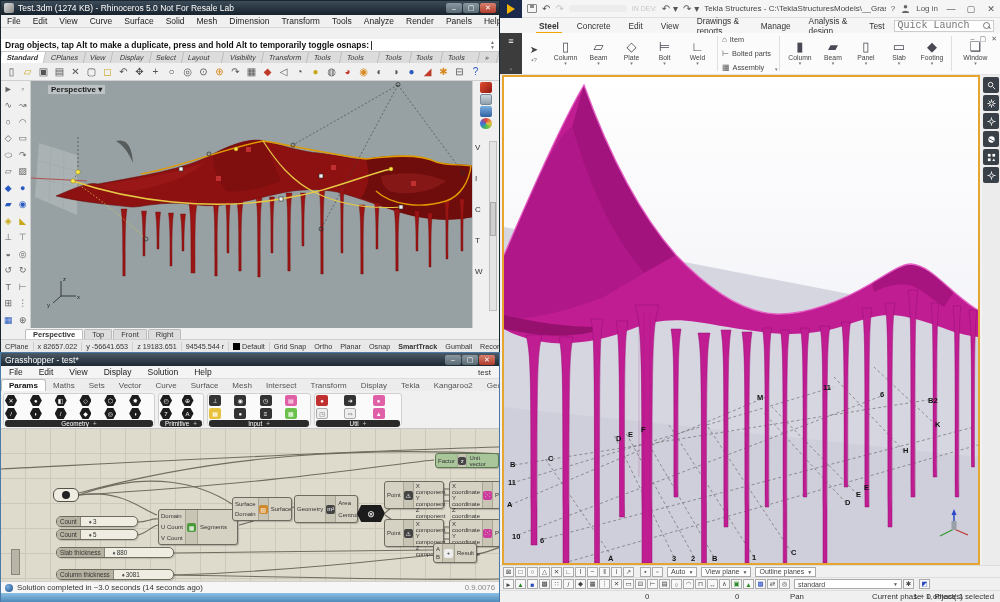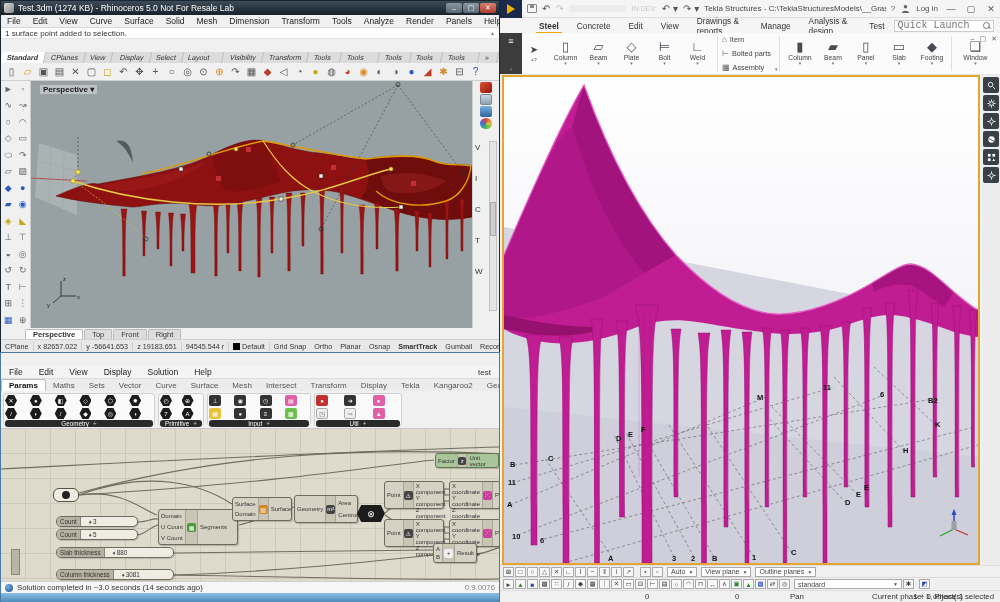--- a/index.html
+++ b/index.html
@@ -21,21 +21,21 @@
   .caret{display:inline-block;width:1px;height:9px;background:#333;margin-left:2px}
   .r-tabs{position:absolute;left:0;top:51px;width:100%;height:11px;background:#dcdcdc;display:flex;align-items:flex-end;font-size:7.2px;color:#333;overflow:hidden}
   .r-tabs .rtab{padding:1px 6px;border-right:1px solid #bdbdbd;transform:skewX(-12deg)}
   .r-tabs .rtab:first-child{background:#fff;font-weight:bold}
   .r-icons{position:absolute;left:0;top:62px;width:100%;height:18px;background:#f0f0f0;border-bottom:1px solid #cfcfcf;display:flex;align-items:center;gap:3px;padding:0 4px;font-size:10px;color:#555;overflow:hidden}
   .r-icons .ric{width:13px;text-align:center}
   .c-red{color:#c03a2a}.c-blue{color:#2a5ac0}.c-org{color:#d88a20}.c-yel{color:#c8a818}
   .r-main{position:absolute;left:0;top:80px;width:100%;height:247px}
   .r-left{position:absolute;left:0;top:0;width:30px;height:100%;background:#f0f0f0;border-right:1px solid #cfcfcf;display:grid;grid-template-columns:1fr 1fr;font-size:9px;color:#666;text-align:center;line-height:16px;overflow:hidden}
   .r-vp{position:absolute;left:30px;top:0;width:443px;height:247px;background:#97a1a3;overflow:hidden}
-  .vp-label{position:absolute;left:8px;top:3px;font-size:8px;font-weight:bold;color:#1a1a1a;background:rgba(220,224,224,.55);padding:0 3px;border:1px solid rgba(120,130,130,.5)}
+  .vp-label{position:absolute;left:16px;top:3px;font-size:8px;font-weight:bold;color:#1a1a1a;background:rgba(220,224,224,.55);padding:0 3px;border:1px solid rgba(120,130,130,.5)}
   .r-right{position:absolute;right:0;top:0;width:27px;height:100%;background:#f0f0f0;border-left:1px solid #cfcfcf;font-size:8px;color:#444}
   .rr-ico{width:12px;height:11px;margin:1px auto;border-radius:2px}
   .rr-letters{position:absolute;left:2px;top:62px;display:flex;flex-direction:column;gap:22px;font-size:8px;color:#333}
   .rr-scroll{position:absolute;right:2px;top:60px;width:8px;height:170px;background:#e4e4e4;border:1px solid #c0c0c0}
   .rr-thumb{position:absolute;left:0;top:60px;width:6px;height:34px;background:#cfcfcf;border:1px solid #aaa}
   .r-vtabs{position:absolute;left:0;top:327px;width:100%;height:11px;background:#f0f0f0;display:flex;align-items:flex-end;font-size:7.5px;color:#333;gap:1px;padding-left:24px}
   .r-vtabs .vtab{padding:0 7px;border:1px solid #bbb;border-bottom:none;background:#ddd;border-radius:2px 2px 0 0}
   .r-vtabs .vtab:first-child{background:#fff;font-weight:bold}
   .r-status{position:absolute;left:0;top:338px;width:100%;height:13px;background:#e8e8e8;border-top:1px solid #cfcfcf;display:flex;align-items:center;font-size:7.2px;color:#333;overflow:hidden}
   .r-status .cell{padding:0 4px;border-right:1px solid #cfcfcf;white-space:nowrap}
@@ -156,24 +156,26 @@
         <span class="rmenu">Solid</span>
         <span class="rmenu">Mesh</span>
         <span class="rmenu">Dimension</span>
         <span class="rmenu">Transform</span>
         <span class="rmenu">Tools</span>
         <span class="rmenu">Analyze</span>
         <span class="rmenu">Render</span>
         <span class="rmenu">Panels</span>
         <span class="rmenu">Help</span>
       </div>
-    <div class="r-hist">
-      <span>1 surface point added to selection.</span>
+    <div class="r-prompt">
+      <span>Drag objects, tap Alt to make a duplicate, press and hold Alt to temporarily toggle osnaps:</span>
+      <span class="caret"></span>
       <span class="scrollcol">
           <span>▲</span>
+          <span>▼</span>
         </span>
     </div>
     <div class="r-tabs">
         <span class="rtab">Standard</span>
         <span class="rtab">CPlanes</span>
         <span class="rtab">Set View</span>
         <span class="rtab">Display</span>
         <span class="rtab">Select</span>
         <span class="rtab">Viewport Layout</span>
         <span class="rtab">Visibility</span>
@@ -383,20 +385,28 @@
       <span class="tgl">Planar</span>
       <span class="tgl">Osnap</span>
       <span class="tgl on">SmartTrack</span>
       <span class="tgl">Gumball</span>
       <span class="tgl">Record History</span>
 
     </div>
   </div>
 
   <div id="gh">
+    <div class="g-title">
+      <span>Grasshopper - test*</span>
+      <span class="winbtns">
+        <span class="wb">–</span>
+        <span class="wb">▢</span>
+        <span class="wb close">✕</span>
+      </span>
+    </div>
     <div class="g-menu">
       <span class="rmenu">File</span>
       <span class="rmenu">Edit</span>
       <span class="rmenu">View</span>
       <span class="rmenu">Display</span>
       <span class="rmenu">Solution</span>
       <span class="rmenu">Help</span>
       <span class="g-right">test</span>
     </div>
     <div class="g-tabs">

